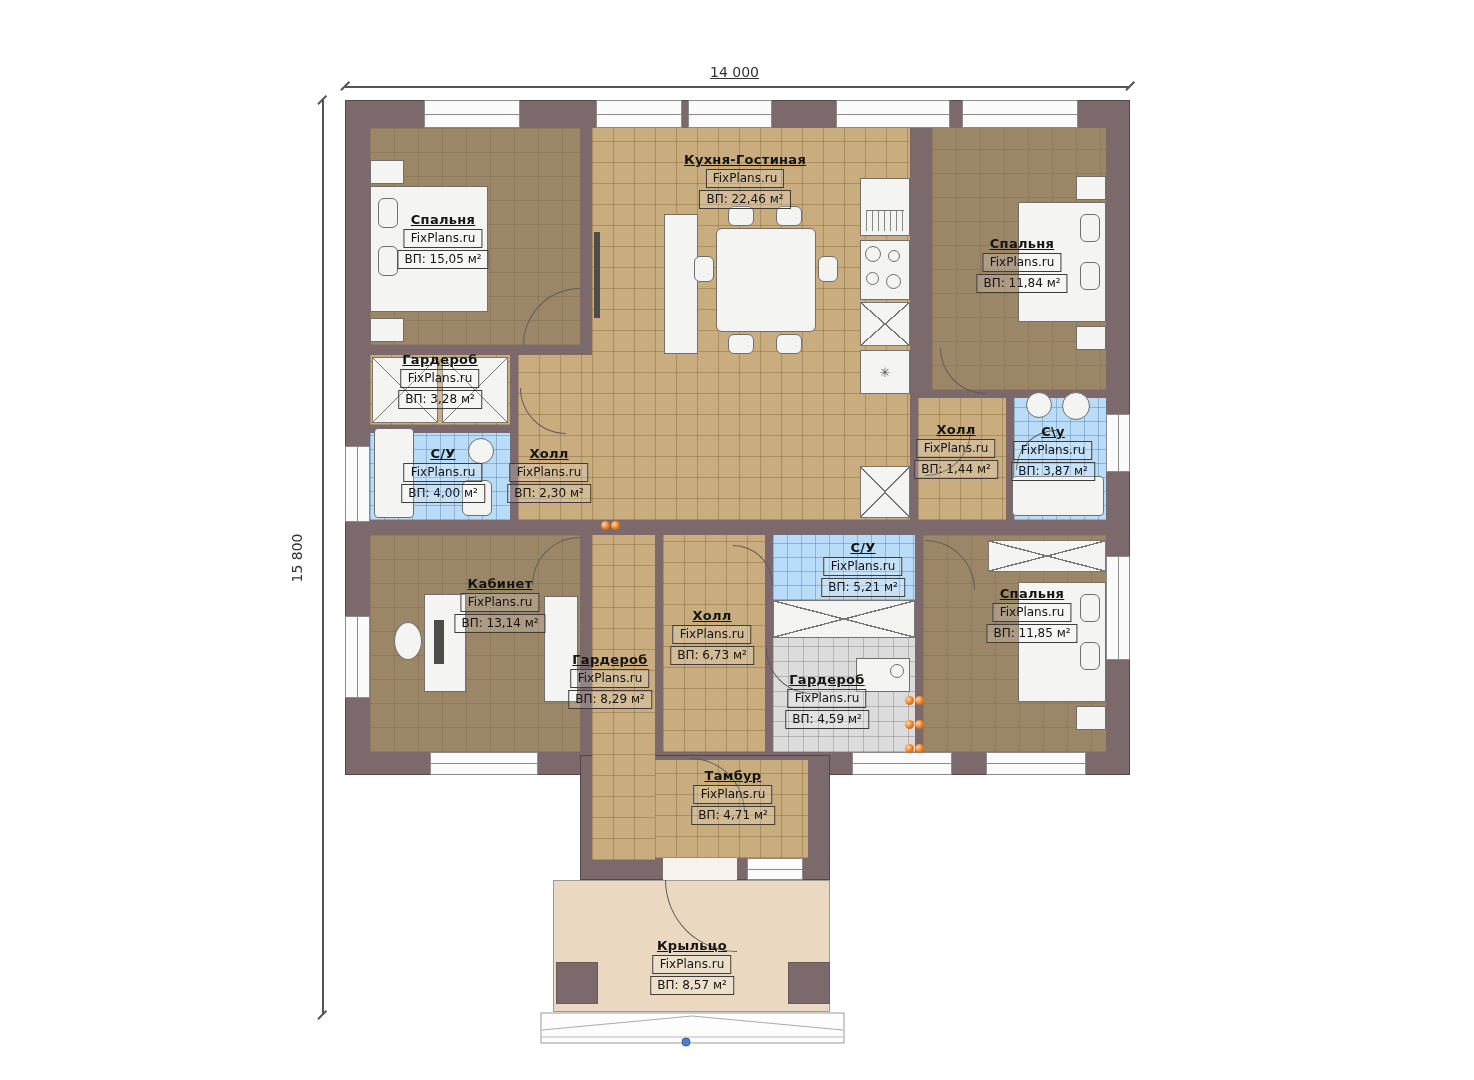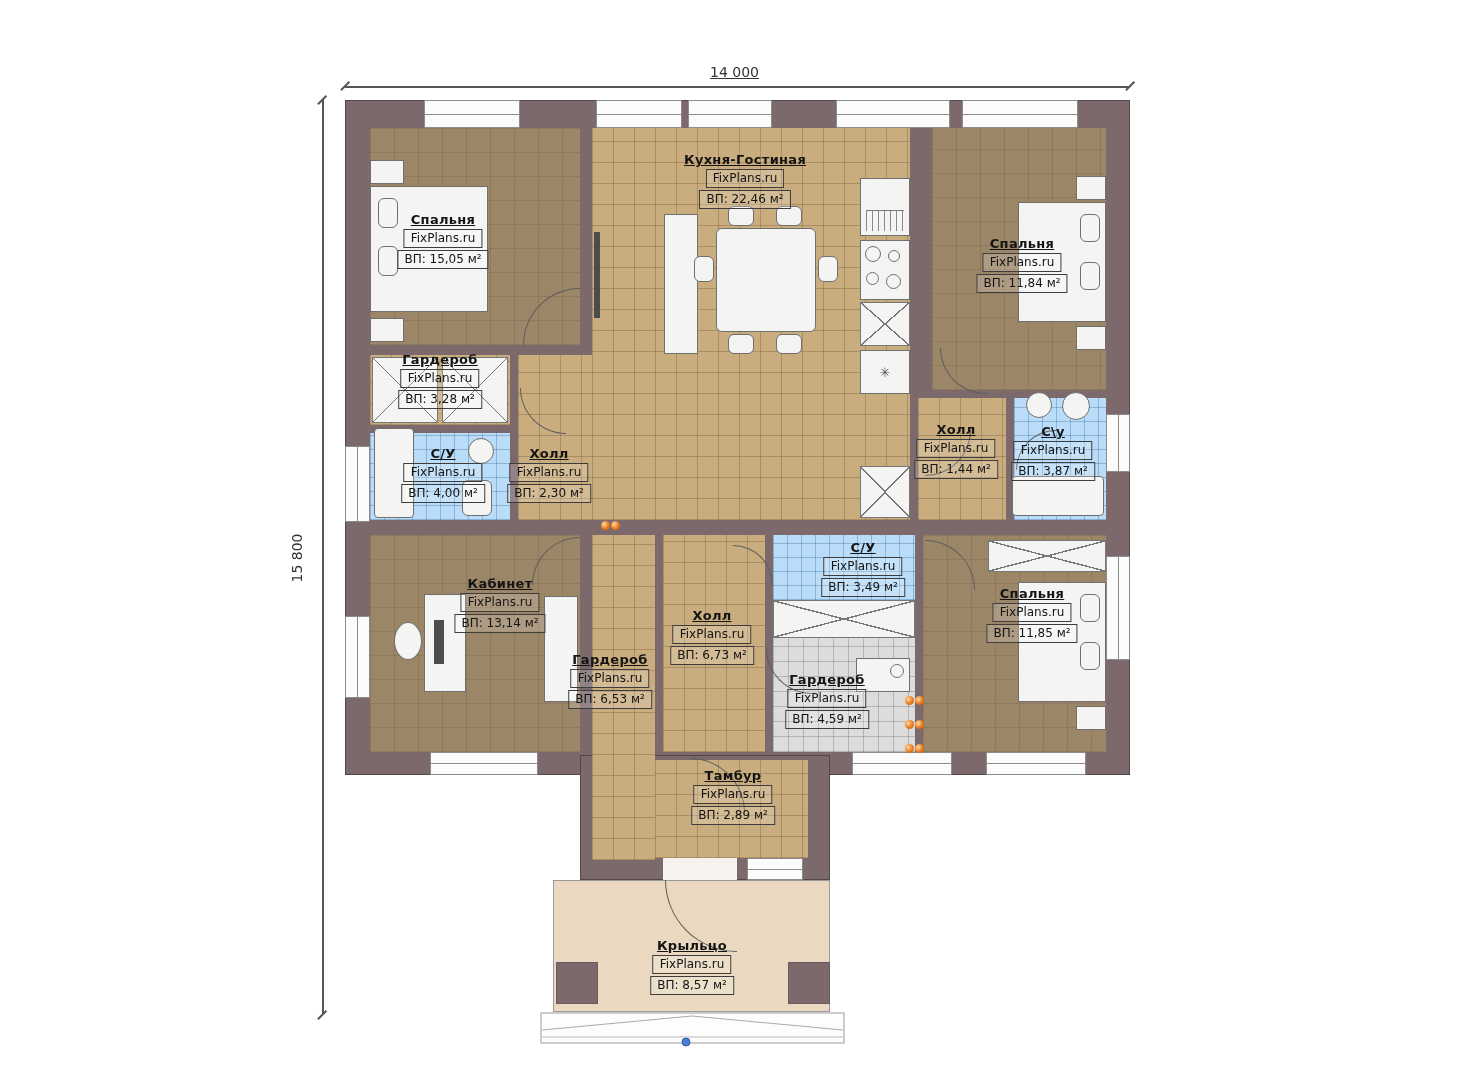--- a/index.html
+++ b/index.html
@@ -236,46 +236,46 @@
     <span class="rbox">ВП: 3,87 м²</span>
   </div>
   <div class="rlabel" style="left:500px;top:576px;">
     <span class="rname">Кабинет</span>
     <span class="rbox">FixPlans.ru</span>
     <span class="rbox">ВП: 13,14 м²</span>
   </div>
   <div class="rlabel" style="left:610px;top:652px;">
     <span class="rname">Гардероб</span>
     <span class="rbox">FixPlans.ru</span>
-    <span class="rbox">ВП: 6,53 м²</span>
+    <span class="rbox">ВП: 8,29 м²</span>
   </div>
   <div class="rlabel" style="left:712px;top:608px;">
     <span class="rname">Холл</span>
     <span class="rbox">FixPlans.ru</span>
     <span class="rbox">ВП: 6,73 м²</span>
   </div>
   <div class="rlabel" style="left:863px;top:540px;">
     <span class="rname">С/У</span>
     <span class="rbox">FixPlans.ru</span>
-    <span class="rbox">ВП: 3,49 м²</span>
+    <span class="rbox">ВП: 5,21 м²</span>
   </div>
   <div class="rlabel" style="left:827px;top:672px;">
     <span class="rname">Гардероб</span>
     <span class="rbox">FixPlans.ru</span>
     <span class="rbox">ВП: 4,59 м²</span>
   </div>
   <div class="rlabel" style="left:1032px;top:586px;">
     <span class="rname">Спальня</span>
     <span class="rbox">FixPlans.ru</span>
     <span class="rbox">ВП: 11,85 м²</span>
   </div>
   <div class="rlabel" style="left:733px;top:768px;">
     <span class="rname">Тамбур</span>
     <span class="rbox">FixPlans.ru</span>
-    <span class="rbox">ВП: 2,89 м²</span>
+    <span class="rbox">ВП: 4,71 м²</span>
   </div>
   <div class="rlabel" style="left:692px;top:938px;">
     <span class="rname">Крыльцо</span>
     <span class="rbox">FixPlans.ru</span>
     <span class="rbox">ВП: 8,57 м²</span>
   </div>
 
 </div>
 
 </body></html>

